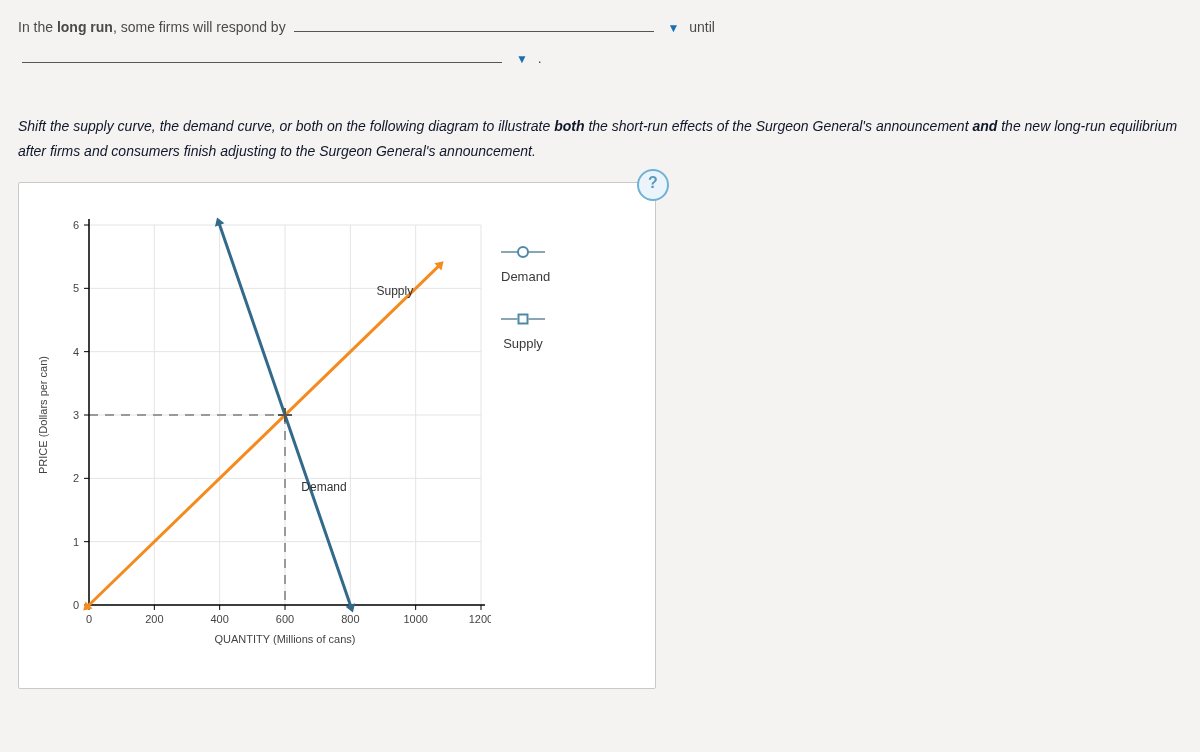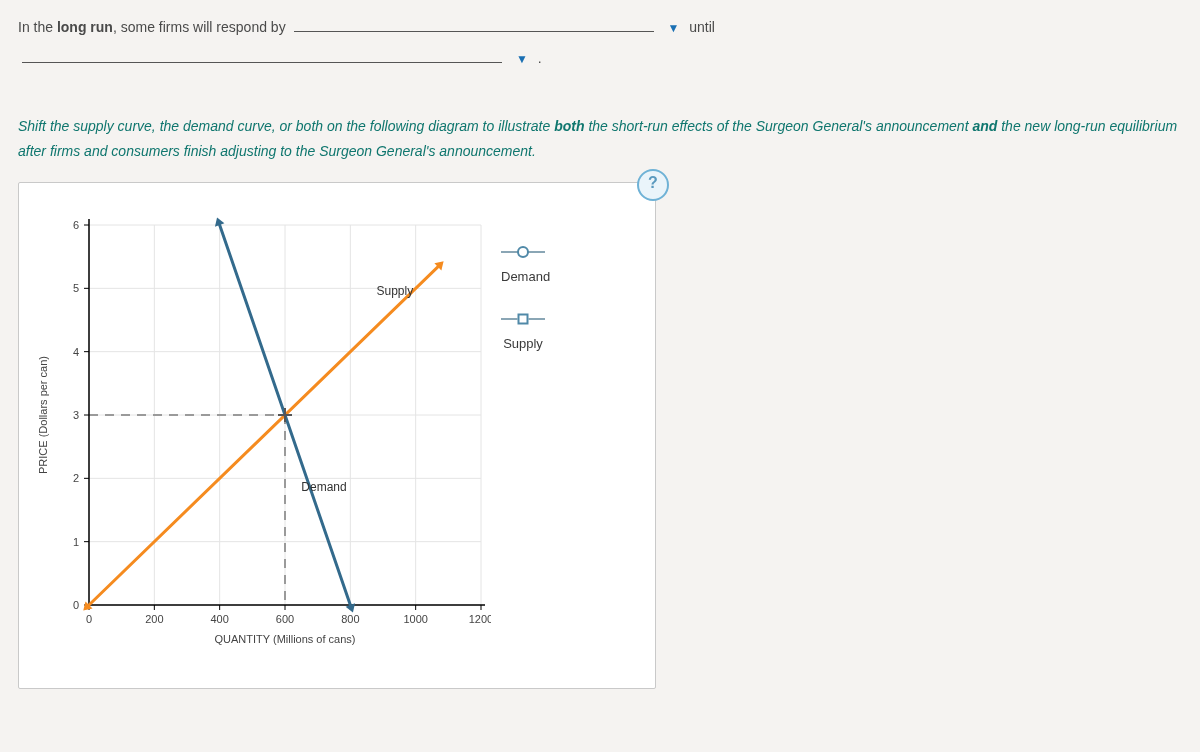--- a/index.html
+++ b/index.html
@@ -27,21 +27,21 @@
   .blank.long { min-width: 480px; }
   .dropdown-caret {
     color: #1a6fb3;
     font-size: 12px;
     margin: 0 6px;
     display: inline-block;
     cursor: pointer;
   }
   .instruction {
     font-style: italic;
-    color: #0f766e;
+    color: #0f172a;
     margin: 40px 0 18px 0;
     line-height: 1.8;
   }
   .instruction .bold { font-weight: bold; font-style: italic; }
 
   .chart-panel {
     background: #ffffff;
     border: 1px solid #c9c9c9;
     width: 612px;
     position: relative;

